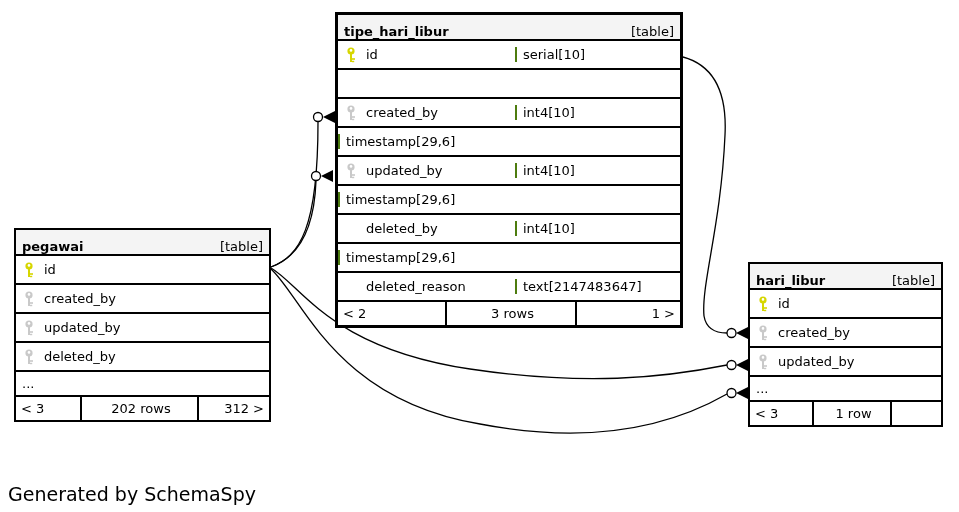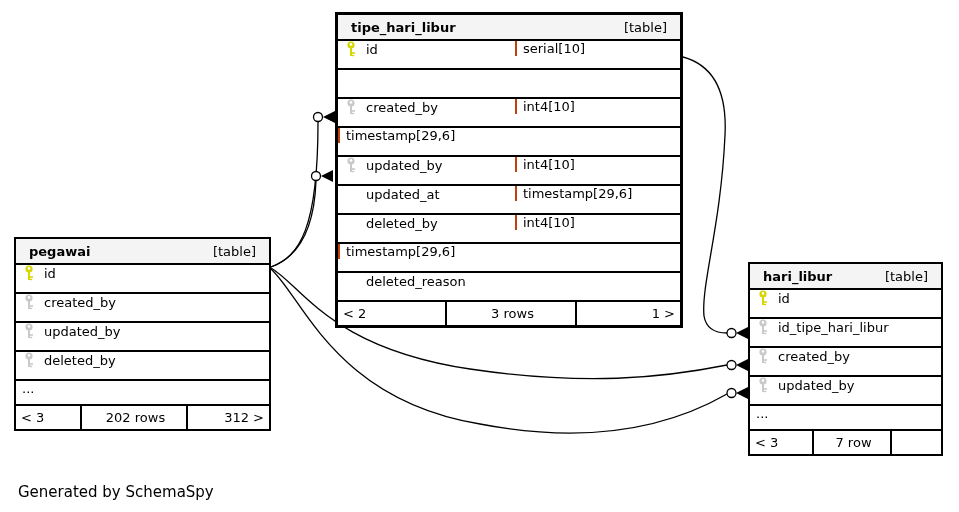--- a/index.html
+++ b/index.html
@@ -8,56 +8,56 @@
     font-family:"DejaVu Sans","Liberation Sans",sans-serif;
     font-size:13px;color:#000;overflow:hidden;
   }
   .wires{position:absolute;left:0;top:0;z-index:0;}
   .db-table{
     position:absolute;background:#fff;border:3px solid #000;z-index:1;
     box-sizing:border-box;
   }
   .db-table.thin{border-width:2px;}
   .tbl-header{
-    display:flex;justify-content:space-between;align-items:center;
+    display:flex;justify-content:space-between;align-items:flex-end;
     background:var(--header-bg,#f4f4f4);border-bottom:2px solid #000;
-    height:26px;padding:0 13px;box-sizing:border-box;
+    height:26px;padding:0 6px;box-sizing:border-box;
   }
   .tbl-title{font-weight:bold;}
   .tbl-badge{font-weight:normal;}
   .row{
-    display:flex;align-items:flex-start;height:29px;border-bottom:2px solid #000;
+    display:flex;align-items:center;height:29px;border-bottom:2px solid #000;
     box-sizing:border-box;background:#fff;
   }
   .row:last-of-type{border-bottom:none;}
   .cell{display:flex;align-items:center;box-sizing:border-box;}
   .cell.name{padding-left:8px;flex:0 0 auto;}
   .tipe .cell.name{width:177px;}
-  .cell.type{flex:1;border-left:2px solid #c2410c;padding-left:6px;}
+  .cell.type{flex:1;border-left:2px solid #4d7c0f;padding-left:6px;}
   .keyicon{width:20px;display:inline-flex;align-items:center;flex:0 0 20px;}
   .keyicon.pk{color:var(--pk,#d6d600);}
   .keyicon.fk{color:var(--fk,#c9c9c9);}
   .keyicon.none svg{visibility:hidden;}
   .row.dots{height:25px;}
   .row.dots .cell{padding-left:6px;}
   .tbl-footer{display:flex;height:23px;box-sizing:border-box;}
   .f-cell{box-sizing:border-box;display:flex;align-items:center;border-right:2px solid #000;padding:0 5px;}
   .f-cell:last-child{border-right:none;flex:1;justify-content:flex-end;}
   .f-cell.mid{justify-content:center;padding-left:8px;}
   
   #tbl-tipe{left:335px;top:12px;width:348px;}
-  #tbl-pegawai{left:14px;top:237px;width:257px;}
+  #tbl-pegawai{left:14px;top:228px;width:257px;}
   #tbl-hari{left:748px;top:262px;width:195px;}
   #tbl-tipe .f-cell.prev{width:109px;}
   #tbl-tipe .f-cell.mid{width:130px;}
   #tbl-pegawai .f-cell.prev{width:66px;}
-  #tbl-pegawai .f-cell.mid{width:106px;}
+  #tbl-pegawai .f-cell.mid{width:117px;}
   #tbl-hari .f-cell.prev{width:64px;}
   #tbl-hari .f-cell.mid{width:78px;}
-  .credit{position:absolute;left:18px;top:483px;font-size:15px;}
+  .credit{position:absolute;left:8px;top:483px;font-size:19px;}
 </style>
 </head>
 <body>
 
 <svg class="wires" width="959" height="512">
   <g stroke="#000" stroke-width="1.3" fill="none">
 
     <path d="M 271,267 C 300,256 318,228 318,122"></path>
 
     <path d="M 271,267 C 296,258 314,234 316,181"></path>
@@ -133,53 +133,46 @@
             <rect x="4" y="7" width="2" height="8" fill="currentColor"></rect>
             <rect x="6" y="11.2" width="3" height="1.6" fill="currentColor"></rect>
             <rect x="6" y="13.8" width="2.2" height="1.4" fill="currentColor"></rect>
           </svg>
         </span>
         <span>updated_by</span>
       </span>
     <span class="cell type">int4[10]</span>
   </div>
   <div class="row">
+    <span class="cell type">timestamp[29,6]</span>
+  </div>
+  <div class="row">
     <span class="cell name">
         <span class="keyicon none">
           <svg width="12" height="16" viewBox="0 0 12 16">
             <circle cx="5" cy="4" r="3.6" fill="currentColor"></circle>
           </svg>
         </span>
-        <span>updated_at</span>
-      </span>
+        <span>deleted_by</span>
+      </span>
+    <span class="cell type">int4[10]</span>
+  </div>
+  <div class="row">
     <span class="cell type">timestamp[29,6]</span>
   </div>
   <div class="row">
     <span class="cell name">
         <span class="keyicon none">
           <svg width="12" height="16" viewBox="0 0 12 16">
             <circle cx="5" cy="4" r="3.6" fill="currentColor"></circle>
           </svg>
         </span>
-        <span>deleted_by</span>
-      </span>
-    <span class="cell type">int4[10]</span>
-  </div>
-  <div class="row">
-    <span class="cell type">timestamp[29,6]</span>
-  </div>
-  <div class="row">
-    <span class="cell name">
-        <span class="keyicon none">
-          <svg width="12" height="16" viewBox="0 0 12 16">
-            <circle cx="5" cy="4" r="3.6" fill="currentColor"></circle>
-          </svg>
-        </span>
         <span>deleted_reason</span>
       </span>
+    <span class="cell type">text[2147483647]</span>
   </div>
   <div class="tbl-footer">
     <span class="f-cell prev">&lt; 2</span>
     <span class="f-cell mid">3 rows</span>
     <span class="f-cell">1 &gt;</span>
   </div>
 </div>
 
 <div id="tbl-pegawai" class="db-table thin">
   <div class="tbl-header">
@@ -275,34 +268,20 @@
     <span class="cell name">
         <span class="keyicon fk">
           <svg width="12" height="16" viewBox="0 0 12 16">
             <circle cx="5" cy="4" r="3.6" fill="currentColor"></circle>
             <circle cx="5" cy="3.4" r="1.3" fill="#fff"></circle>
             <rect x="4" y="7" width="2" height="8" fill="currentColor"></rect>
             <rect x="6" y="11.2" width="3" height="1.6" fill="currentColor"></rect>
             <rect x="6" y="13.8" width="2.2" height="1.4" fill="currentColor"></rect>
           </svg>
         </span>
-        <span>id_tipe_hari_libur</span>
-      </span>
-  </div>
-  <div class="row">
-    <span class="cell name">
-        <span class="keyicon fk">
-          <svg width="12" height="16" viewBox="0 0 12 16">
-            <circle cx="5" cy="4" r="3.6" fill="currentColor"></circle>
-            <circle cx="5" cy="3.4" r="1.3" fill="#fff"></circle>
-            <rect x="4" y="7" width="2" height="8" fill="currentColor"></rect>
-            <rect x="6" y="11.2" width="3" height="1.6" fill="currentColor"></rect>
-            <rect x="6" y="13.8" width="2.2" height="1.4" fill="currentColor"></rect>
-          </svg>
-        </span>
         <span>created_by</span>
       </span>
   </div>
   <div class="row">
     <span class="cell name">
         <span class="keyicon fk">
           <svg width="12" height="16" viewBox="0 0 12 16">
             <circle cx="5" cy="4" r="3.6" fill="currentColor"></circle>
             <circle cx="5" cy="3.4" r="1.3" fill="#fff"></circle>
             <rect x="4" y="7" width="2" height="8" fill="currentColor"></rect>
@@ -311,18 +290,18 @@
           </svg>
         </span>
         <span>updated_by</span>
       </span>
   </div>
   <div class="row dots">
     <span class="cell">...</span>
   </div>
   <div class="tbl-footer">
     <span class="f-cell prev">&lt; 3</span>
-    <span class="f-cell mid">7 row</span>
+    <span class="f-cell mid">1 row</span>
     <span class="f-cell"></span>
   </div>
 </div>
 
 <div class="credit">Generated by SchemaSpy</div>
 
 </body></html>

